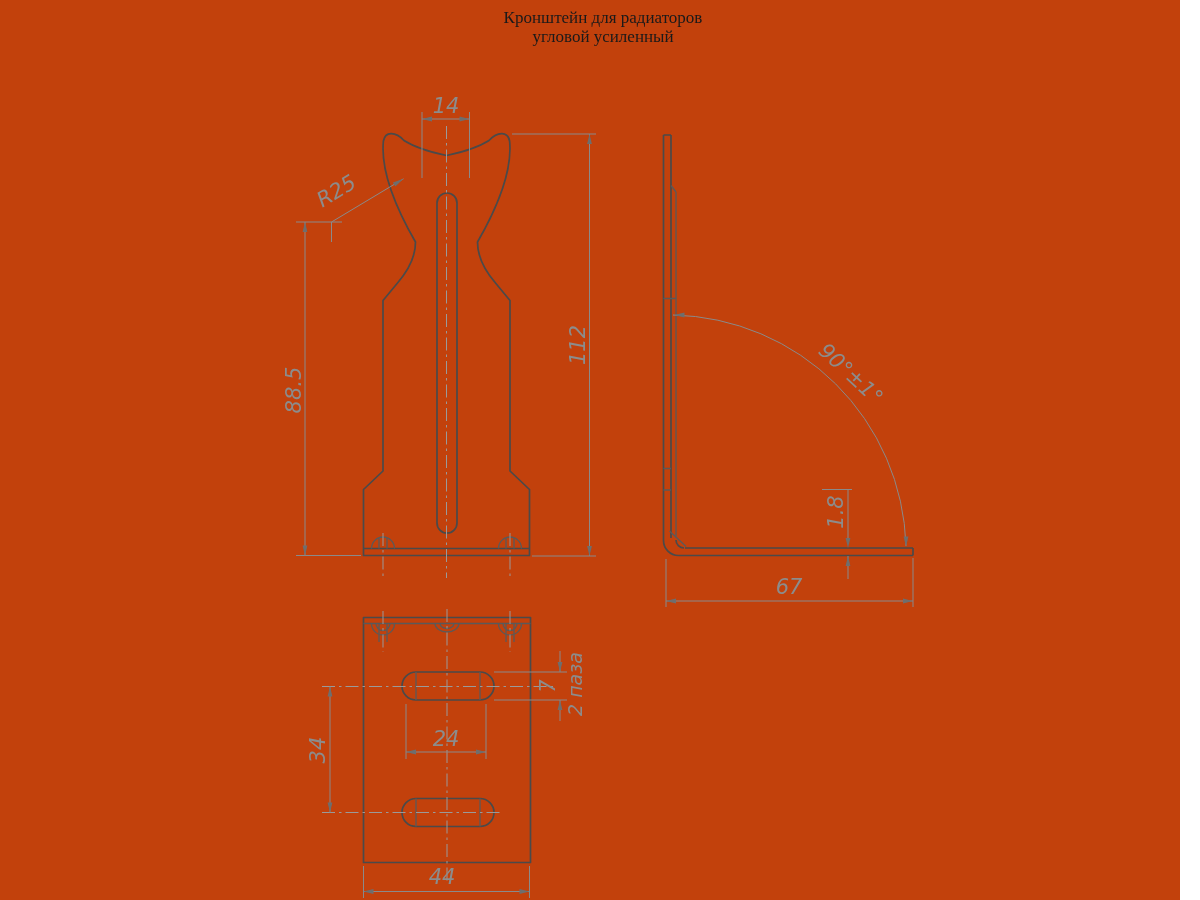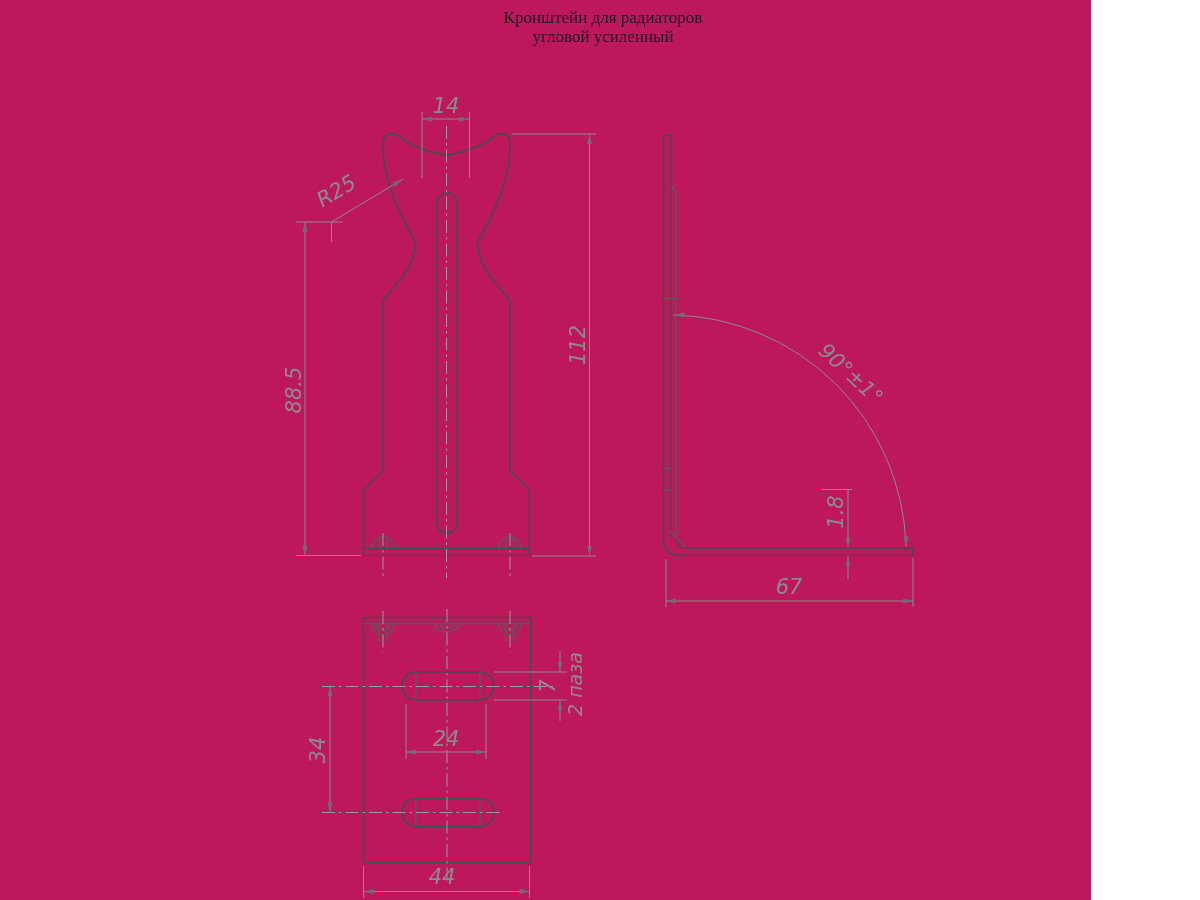--- a/index.html
+++ b/index.html
@@ -1,16 +1,16 @@
 <!DOCTYPE html>
 <html><head>
 <meta charset="utf-8">
 <style>
   html,body{margin:0;padding:0;background:#ffffff;}
-  .page{position:relative;width:1091px;height:900px;background:#be185d;overflow:hidden;}
+  .page{position:relative;width:1180px;height:900px;background:#c2410c;overflow:hidden;}
   svg{display:block;}
   .outline{fill:none;stroke:#4a4a4a;stroke-width:1.7;stroke-linejoin:round;}
   .medium{fill:none;stroke:#5a5a5a;stroke-width:1.3;}
   .thin{fill:none;stroke:#8a8a8a;stroke-width:1;}
   .center{fill:none;stroke:#9a9a9a;stroke-width:1;stroke-dasharray:13 4 2.5 4;}
   .arrow{fill:#6e6e6e;stroke:none;}
   .dimtext{font-family:"DejaVu Sans",sans-serif;font-style:italic;font-size:21px;fill:#8c8c8c;}
   .dimtext-small{font-family:"DejaVu Sans",sans-serif;font-style:italic;font-size:19px;fill:#8c8c8c;}
   .titletext{font-family:"Liberation Serif",serif;font-size:17px;fill:#1a1a1a;}
 </style>

